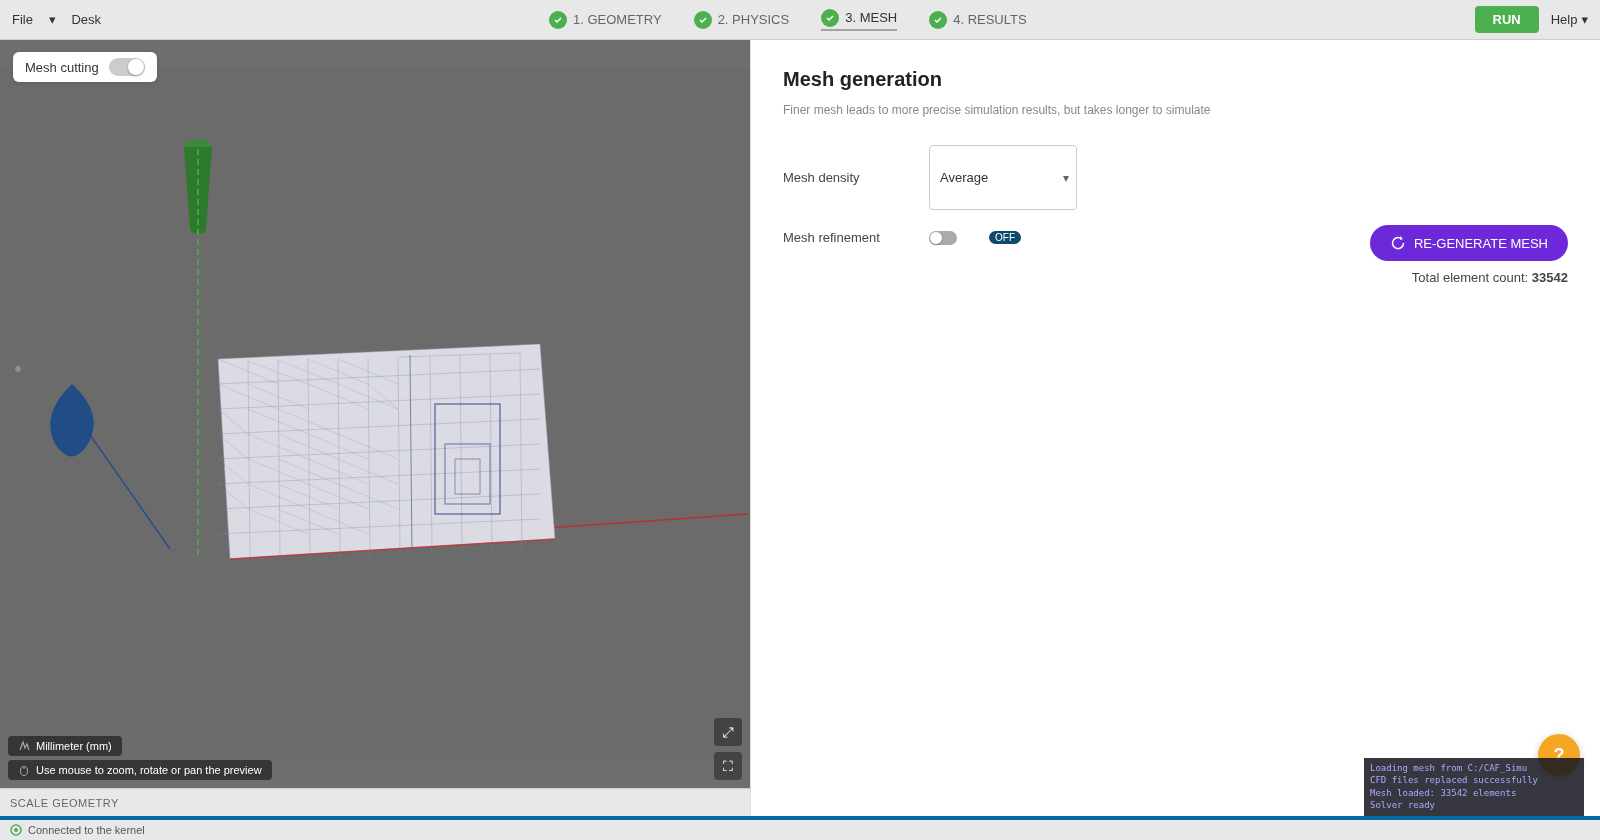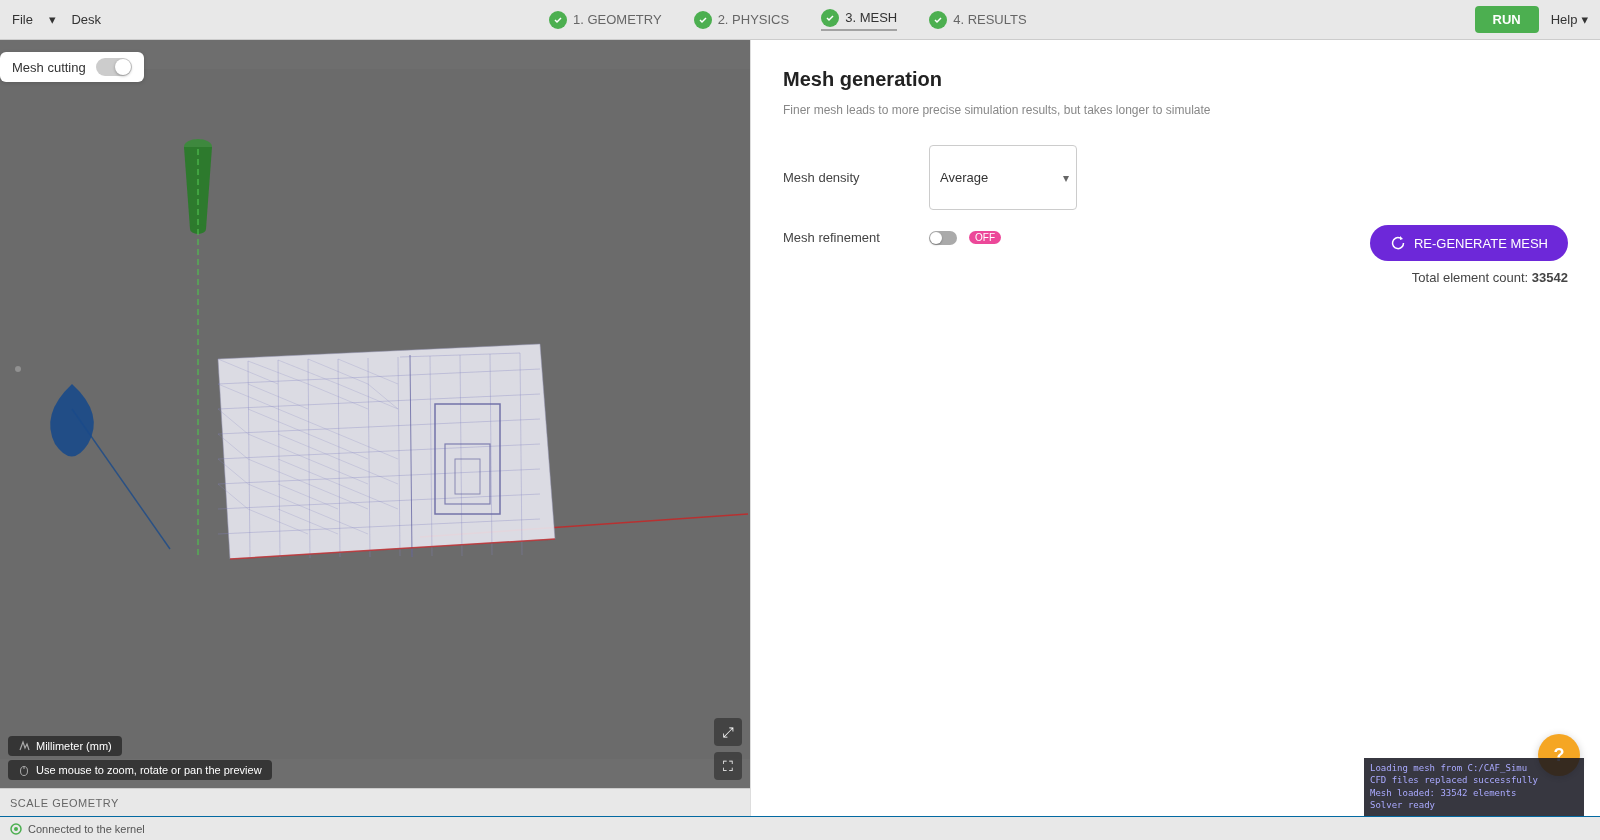--- a/index.html
+++ b/index.html
@@ -39,21 +39,21 @@
       width: 750px;
       flex-shrink: 0;
       display: flex;
       flex-direction: column;
       position: relative;
     }
 
     .mesh-cutting-bar {
       position: absolute;
       top: 12px;
-      left: 0;
+      left: 13px;
       background: white;
       border-radius: 6px;
       padding: 6px 12px;
       display: flex;
       align-items: center;
       gap: 10px;
       z-index: 10;
       box-shadow: 0 1px 4px rgba(0,0,0,0.15);
     }
     .mesh-cutting-label { font-size: 13px; color: #333; }
@@ -196,28 +196,29 @@
     .select-wrapper select {
       padding-right: 28px;
     }
 
     .toggle-row {
       display: flex;
       align-items: center;
       gap: 12px;
     }
     .off-badge {
-      background: #ec4899;
+      background: #0c4a6e;
       color: white;
       font-size: 10px;
       padding: 1px 6px;
       border-radius: 10px;
       display: flex;
       align-items: center;
       gap: 3px;
+      margin-left: 20px;
     }
     .small-toggle {
       width: 28px; height: 14px; background: #aaa; border-radius: 7px; position: relative; cursor: pointer; display: inline-block;
     }
     .small-toggle-knob {
       width: 12px; height: 12px; background: white; border-radius: 50%; position: absolute; top: 1px; left: 1px;
       box-shadow: 0 1px 2px rgba(0,0,0,0.3);
     }
 
     .regen-btn {
@@ -243,21 +244,21 @@
       right: 32px;
       font-size: 13px;
       color: #444;
     }
     .element-count strong { font-weight: 700; }
 
     
     .status-bar {
       height: 24px;
       background: #e8e8e8;
-      border-top: 1px solid #0369a1;
+      border-top: 4px solid #0369a1;
       display: flex;
       align-items: center;
       padding: 0 10px;
       font-size: 11px;
       color: #555;
       flex-shrink: 0;
       justify-content: space-between;
     }
     .status-left { display: flex; align-items: center; gap: 6px; }
 

